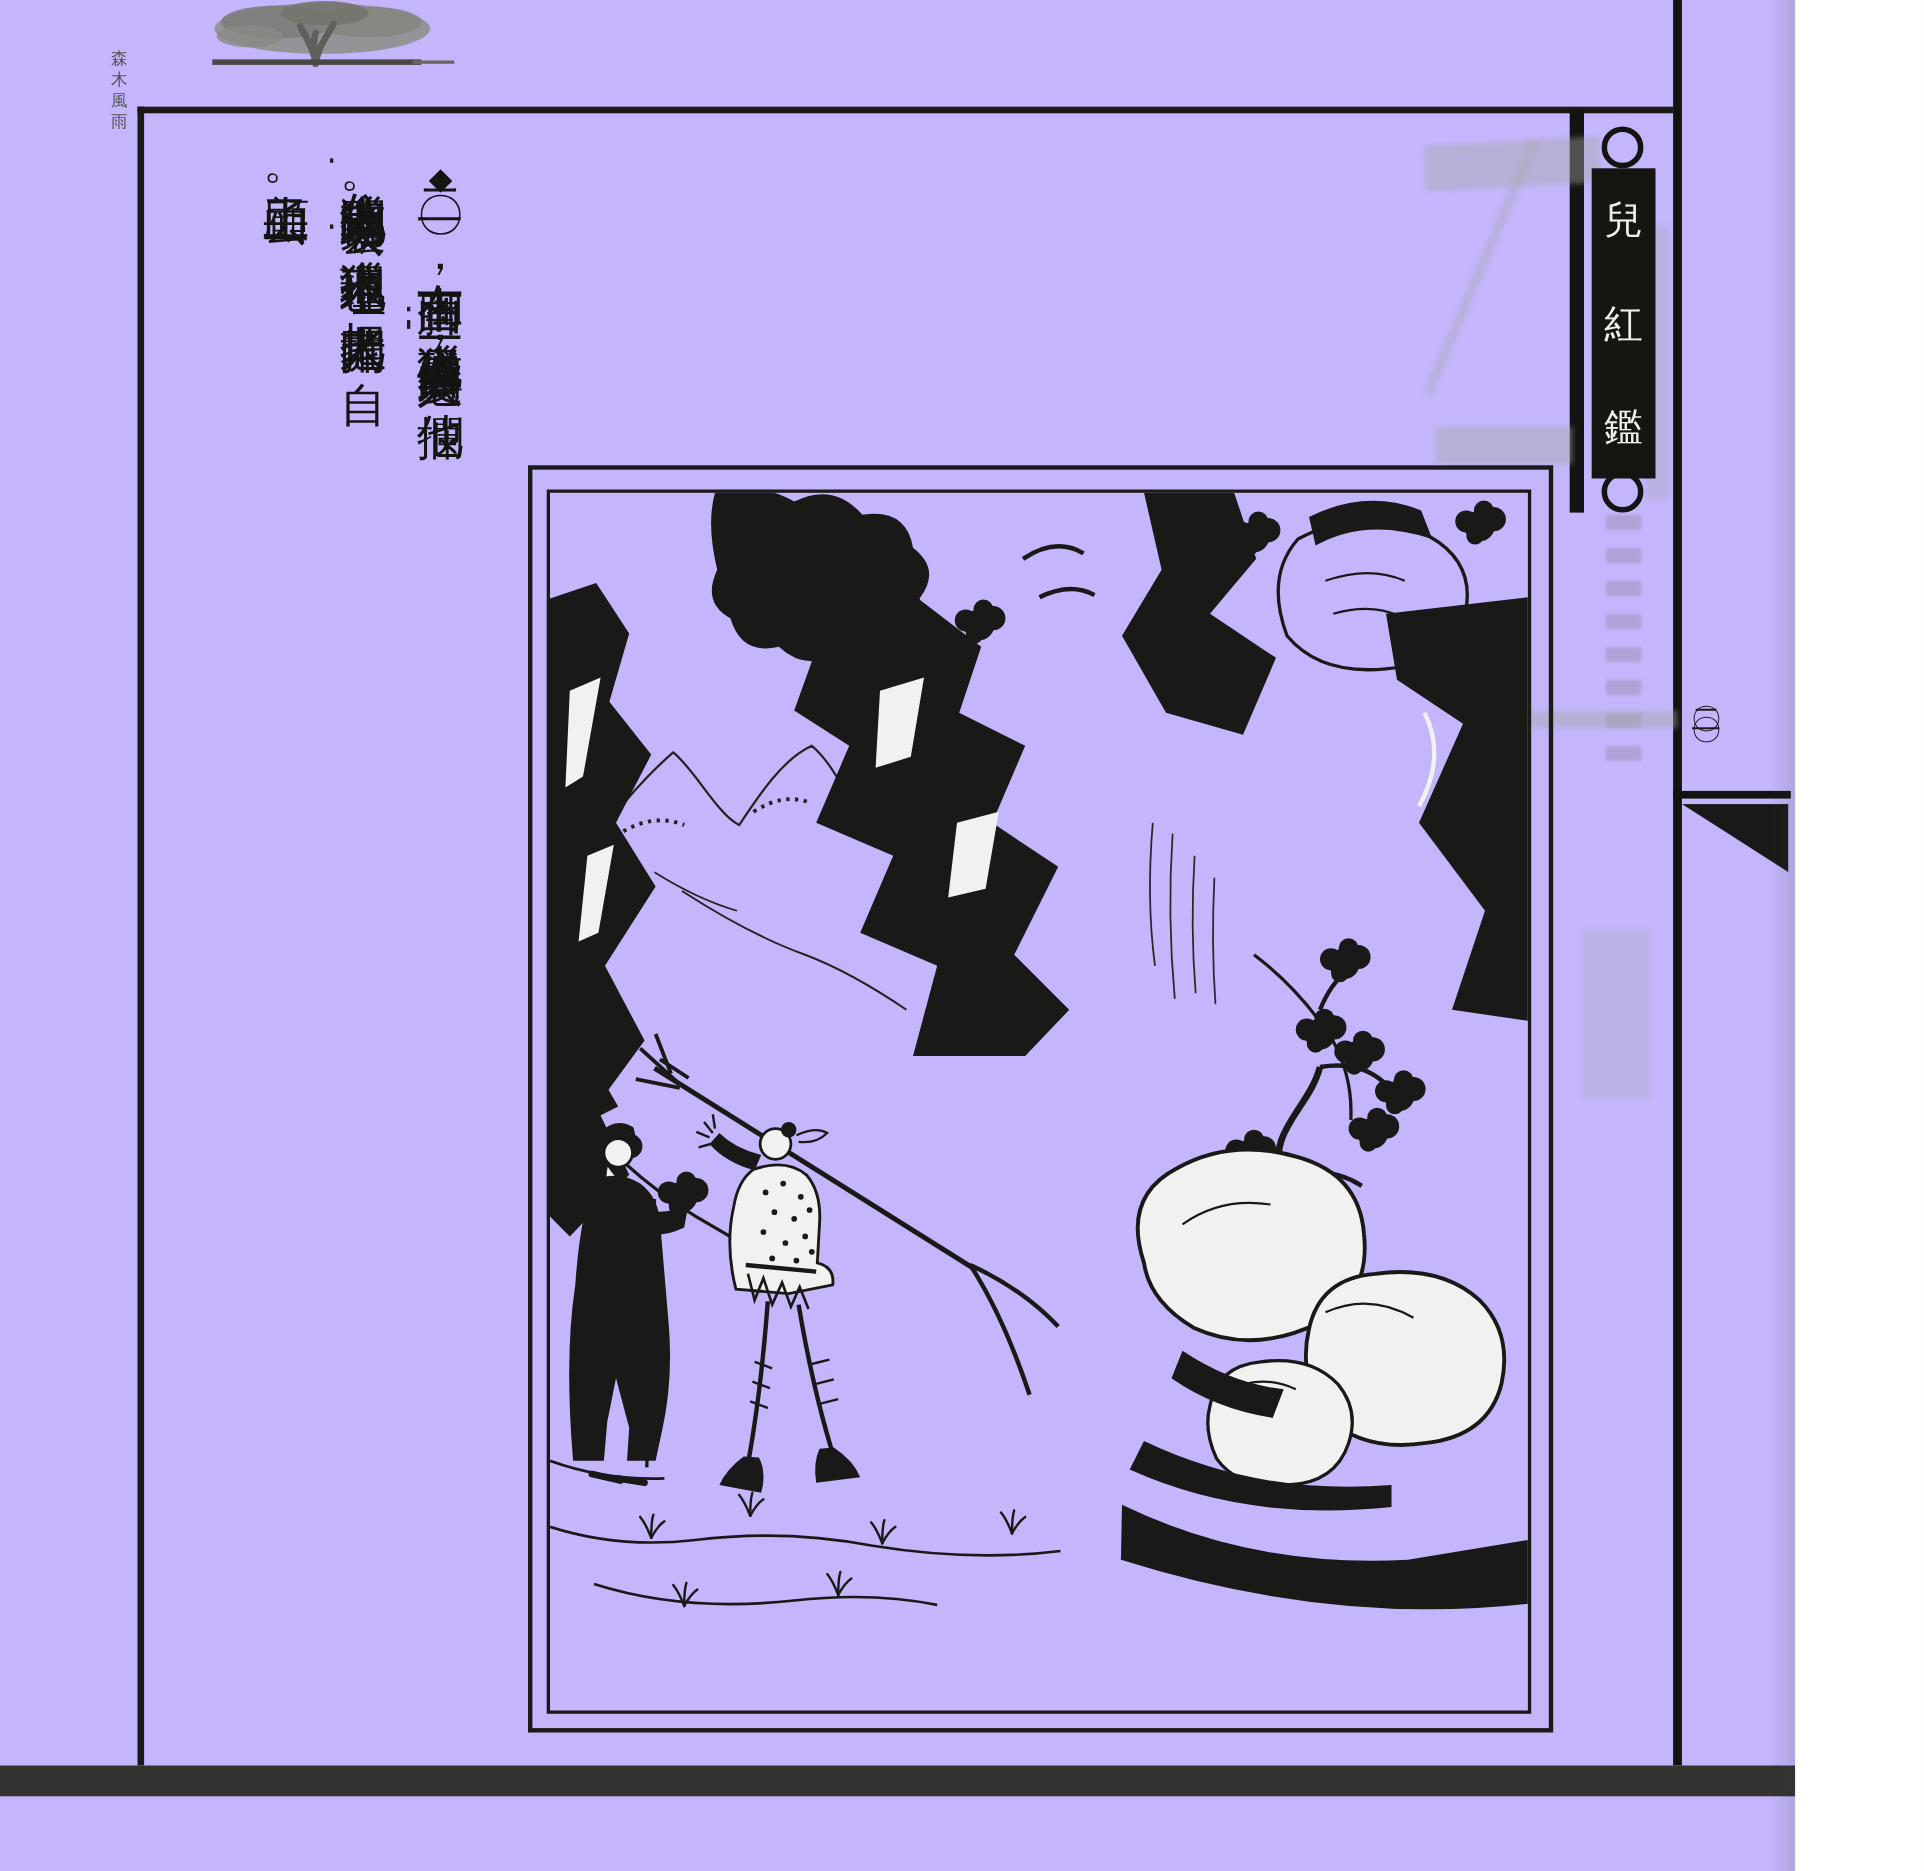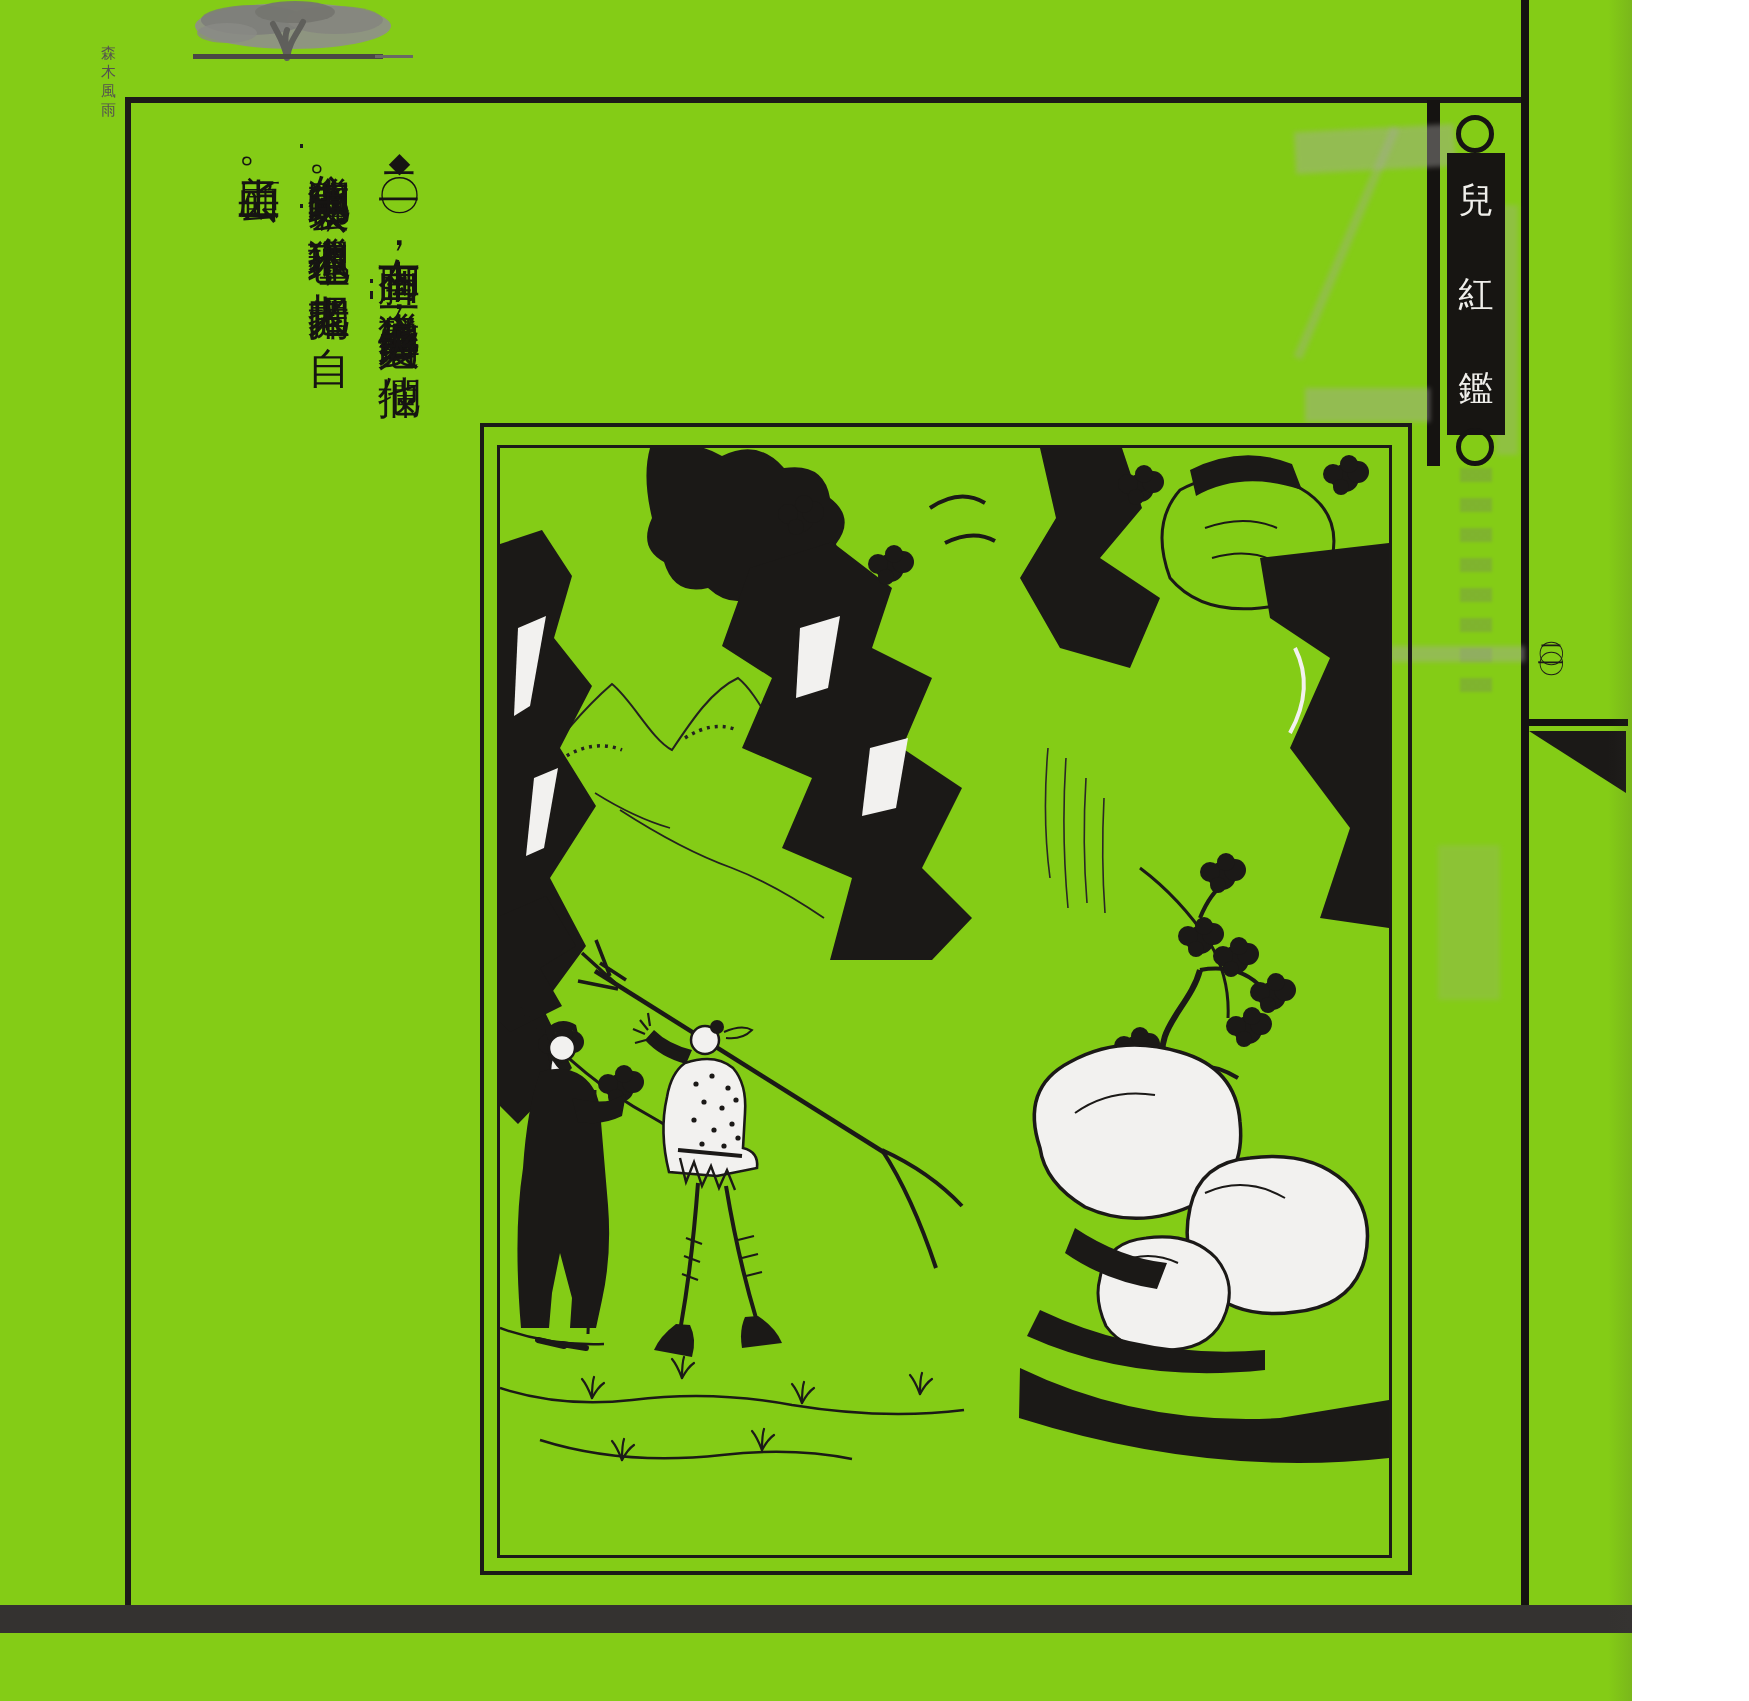--- a/index.html
+++ b/index.html
@@ -1,16 +1,16 @@
 <!DOCTYPE html>
 <html><head>
 <meta charset="utf-8">
 <style>
   html,body{margin:0;padding:0;background:#fff;}
-  .page{position:relative;width:1749px;height:1701px;background:#84cc16;overflow:hidden;
+  .page{position:relative;width:1749px;height:1701px;background:#c4b5fd;overflow:hidden;
         font-family:"Liberation Serif","DejaVu Serif",serif;color:#1c1a18;}
   
   .top-rule{position:absolute;left:125px;top:97px;width:1396px;height:6px;background:#1c1a18;}
   .left-rule{position:absolute;left:125px;top:97px;width:6px;height:1508px;background:#1c1a18;}
   .gutter-line{position:absolute;left:1521px;top:0;width:8px;height:1605px;background:#141210;}
   .strip-bar{position:absolute;left:1427px;top:100px;width:13px;height:366px;background:#151311;}
   .bottom-bar{position:absolute;left:0;top:1605px;width:1632px;height:28px;background:#343230;}
   .white-margin{position:absolute;left:1632px;top:0;width:117px;height:1701px;background:#ffffff;}
   .paper-edge{position:absolute;left:1608px;top:0;width:24px;height:1701px;
               background:linear-gradient(to right,rgba(60,58,55,0),rgba(60,58,55,.14));}

